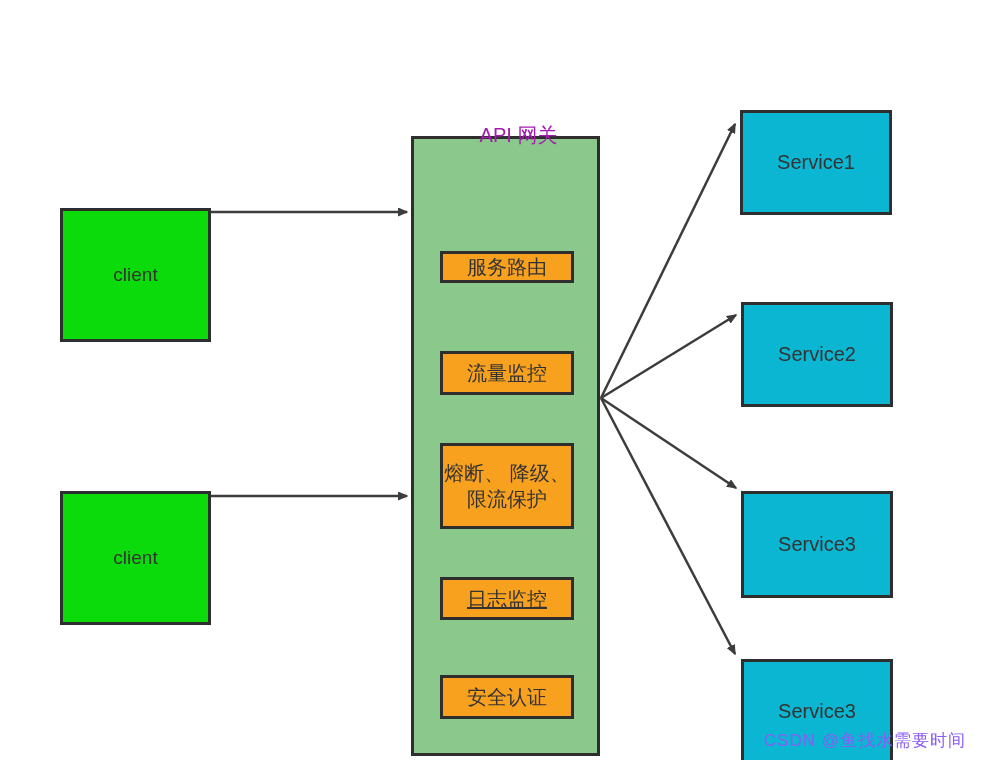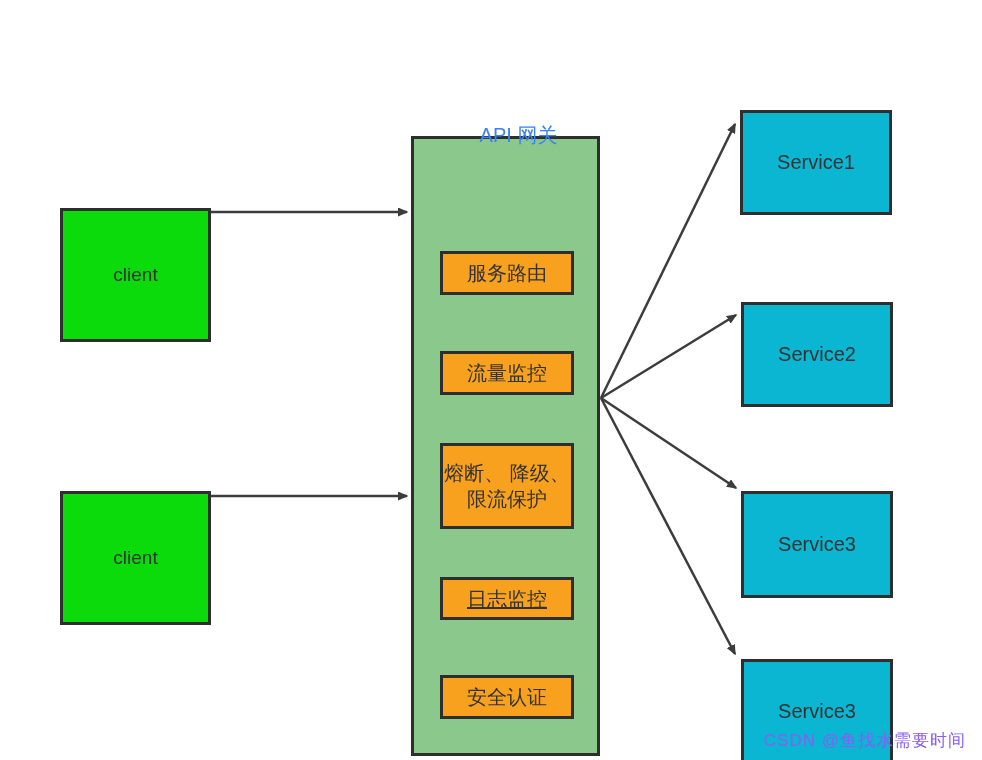--- a/index.html
+++ b/index.html
@@ -53,33 +53,33 @@
     border: 3px solid #2e2e2e;
     z-index: 2;
   }
   .gateway-title {
     position: absolute;
     left: 411px;
     top: 122px;
     width: 215px;
     text-align: center;
     font-size: 20px;
-    color: #3b82f6;
+    color: #a21caf;
     z-index: 3;
   }
   .module {
     left: 440px;
     width: 134px;
     background: #f8a11e;
     border: 3px solid #2e2e2e;
     font-size: 20px;
     line-height: 26px;
     z-index: 3;
   }
-  .module.m1 { top: 203px; height: 44px; }
+  .module.m1 { top: 203px; height: 32px; }
   .module.m2 { top: 303px; height: 44px; }
   .module.m3 { top: 395px; height: 86px; }
   .module.m4 { top: 529px; height: 43px; text-decoration: underline; }
   .module.m5 { top: 627px; height: 44px; }
   .service {
     left: 741px;
     width: 152px;
     height: 105px;
     background: #0ab6d2;
     border: 3px solid #2e2e2e;

